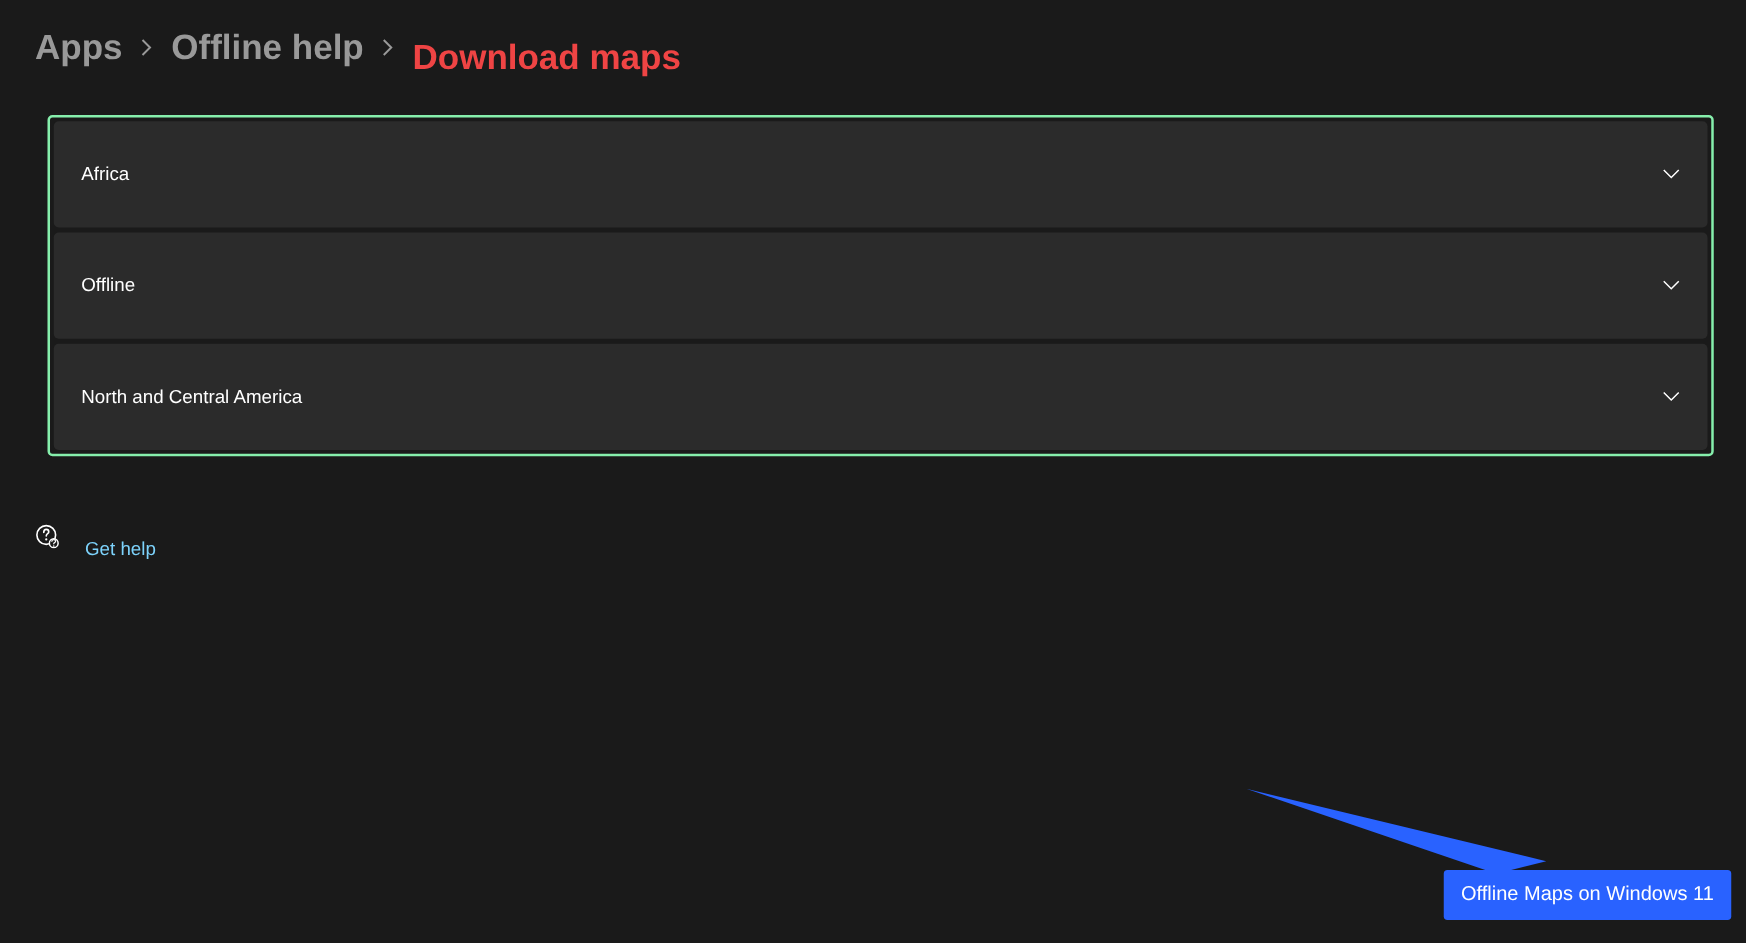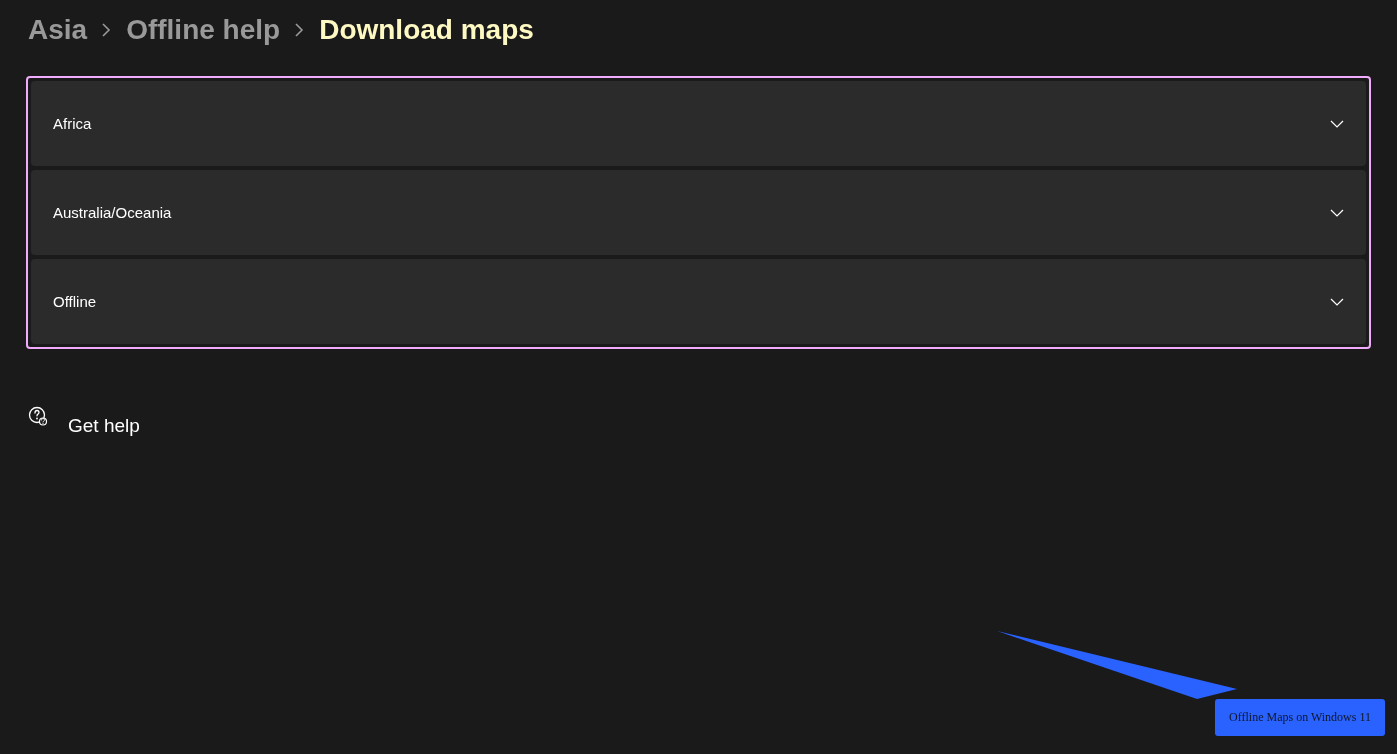--- a/index.html
+++ b/index.html
@@ -29,25 +29,26 @@
       text-decoration: none;
       cursor: pointer;
     }
     .breadcrumb-sep {
       color: #999999;
       font-size: 17px;
       position: relative;
       top: 2px;
     }
     .breadcrumb-current {
-      color: #fef9c3;
+      color: #ef4444;
+      margin-top: 16px;
     }
     .regions-container {
-      margin: 10px 26px 0 26px;
-      border: 2px solid #f0abfc;
+      margin: 10px 26px 0 38px;
+      border: 2px solid #86efac;
       border-radius: 4px;
       padding: 3px;
     }
     .region-item {
       background-color: #2b2b2b;
       height: 85px;
       display: flex;
       align-items: center;
       justify-content: space-between;
       padding: 0 22px;
@@ -68,50 +69,49 @@
     .help-section {
       display: flex;
       align-items: center;
       padding: 50px 28px 0 28px;
       gap: 20px;
     }
     .help-icon {
       color: #ffffff;
     }
     .help-link {
-      color: #ffffff;
-      font-size: 19px;
+      color: #7dd3fc;
+      font-size: 15px;
       text-decoration: none;
       cursor: pointer;
       margin-top: 16px;
     }
     .callout {
       position: absolute;
       bottom: 18px;
       right: 12px;
       background-color: #2962ff;
-      color: #0f172a;
-      font-size: 12px;
+      color: #ffffff;
+      font-size: 16px;
       font-weight: 400;
       padding: 11px 14px;
       border-radius: 3px;
-      font-family: Liberation Serif, serif;
     }
     .arrow-svg {
       position: absolute;
       bottom: 53px;
       right: 140px;
       pointer-events: none;
     }
   </style>
 </head>
 <body>
 
 <div class="breadcrumb">
-  <a class="breadcrumb-link">Asia</a>
+  <a class="breadcrumb-link">Apps</a>
   <span class="breadcrumb-sep">
     <svg width="11" height="16" viewBox="0 0 11 16" fill="none">
         <path d="M2 2 L8 8 L2 14" stroke="#999999" stroke-width="1.6" fill="none"></path>
       </svg>
   </span>
   <a class="breadcrumb-link">Offline help</a>
   <span class="breadcrumb-sep">
     <svg width="11" height="16" viewBox="0 0 11 16" fill="none">
         <path d="M2 2 L8 8 L2 14" stroke="#999999" stroke-width="1.6" fill="none"></path>
       </svg>
@@ -122,29 +122,29 @@
 <div class="regions-container">
   <div class="region-item">
     <span class="region-label">Africa</span>
     <span class="chevron-down">
       <svg width="14" height="9" viewBox="0 0 14 9" fill="none">
           <path d="M1 1 L7 7 L13 1" stroke="#ffffff" stroke-width="1.2" fill="none"></path>
         </svg>
     </span>
   </div>
   <div class="region-item">
-    <span class="region-label">Australia/Oceania</span>
+    <span class="region-label">Offline</span>
     <span class="chevron-down">
       <svg width="14" height="9" viewBox="0 0 14 9" fill="none">
           <path d="M1 1 L7 7 L13 1" stroke="#ffffff" stroke-width="1.2" fill="none"></path>
         </svg>
     </span>
   </div>
   <div class="region-item">
-    <span class="region-label">Offline</span>
+    <span class="region-label">North and Central America</span>
     <span class="chevron-down">
       <svg width="14" height="9" viewBox="0 0 14 9" fill="none">
           <path d="M1 1 L7 7 L13 1" stroke="#ffffff" stroke-width="1.2" fill="none"></path>
         </svg>
     </span>
   </div>
 </div>
 
 <div class="help-section">
   <span class="help-icon">

